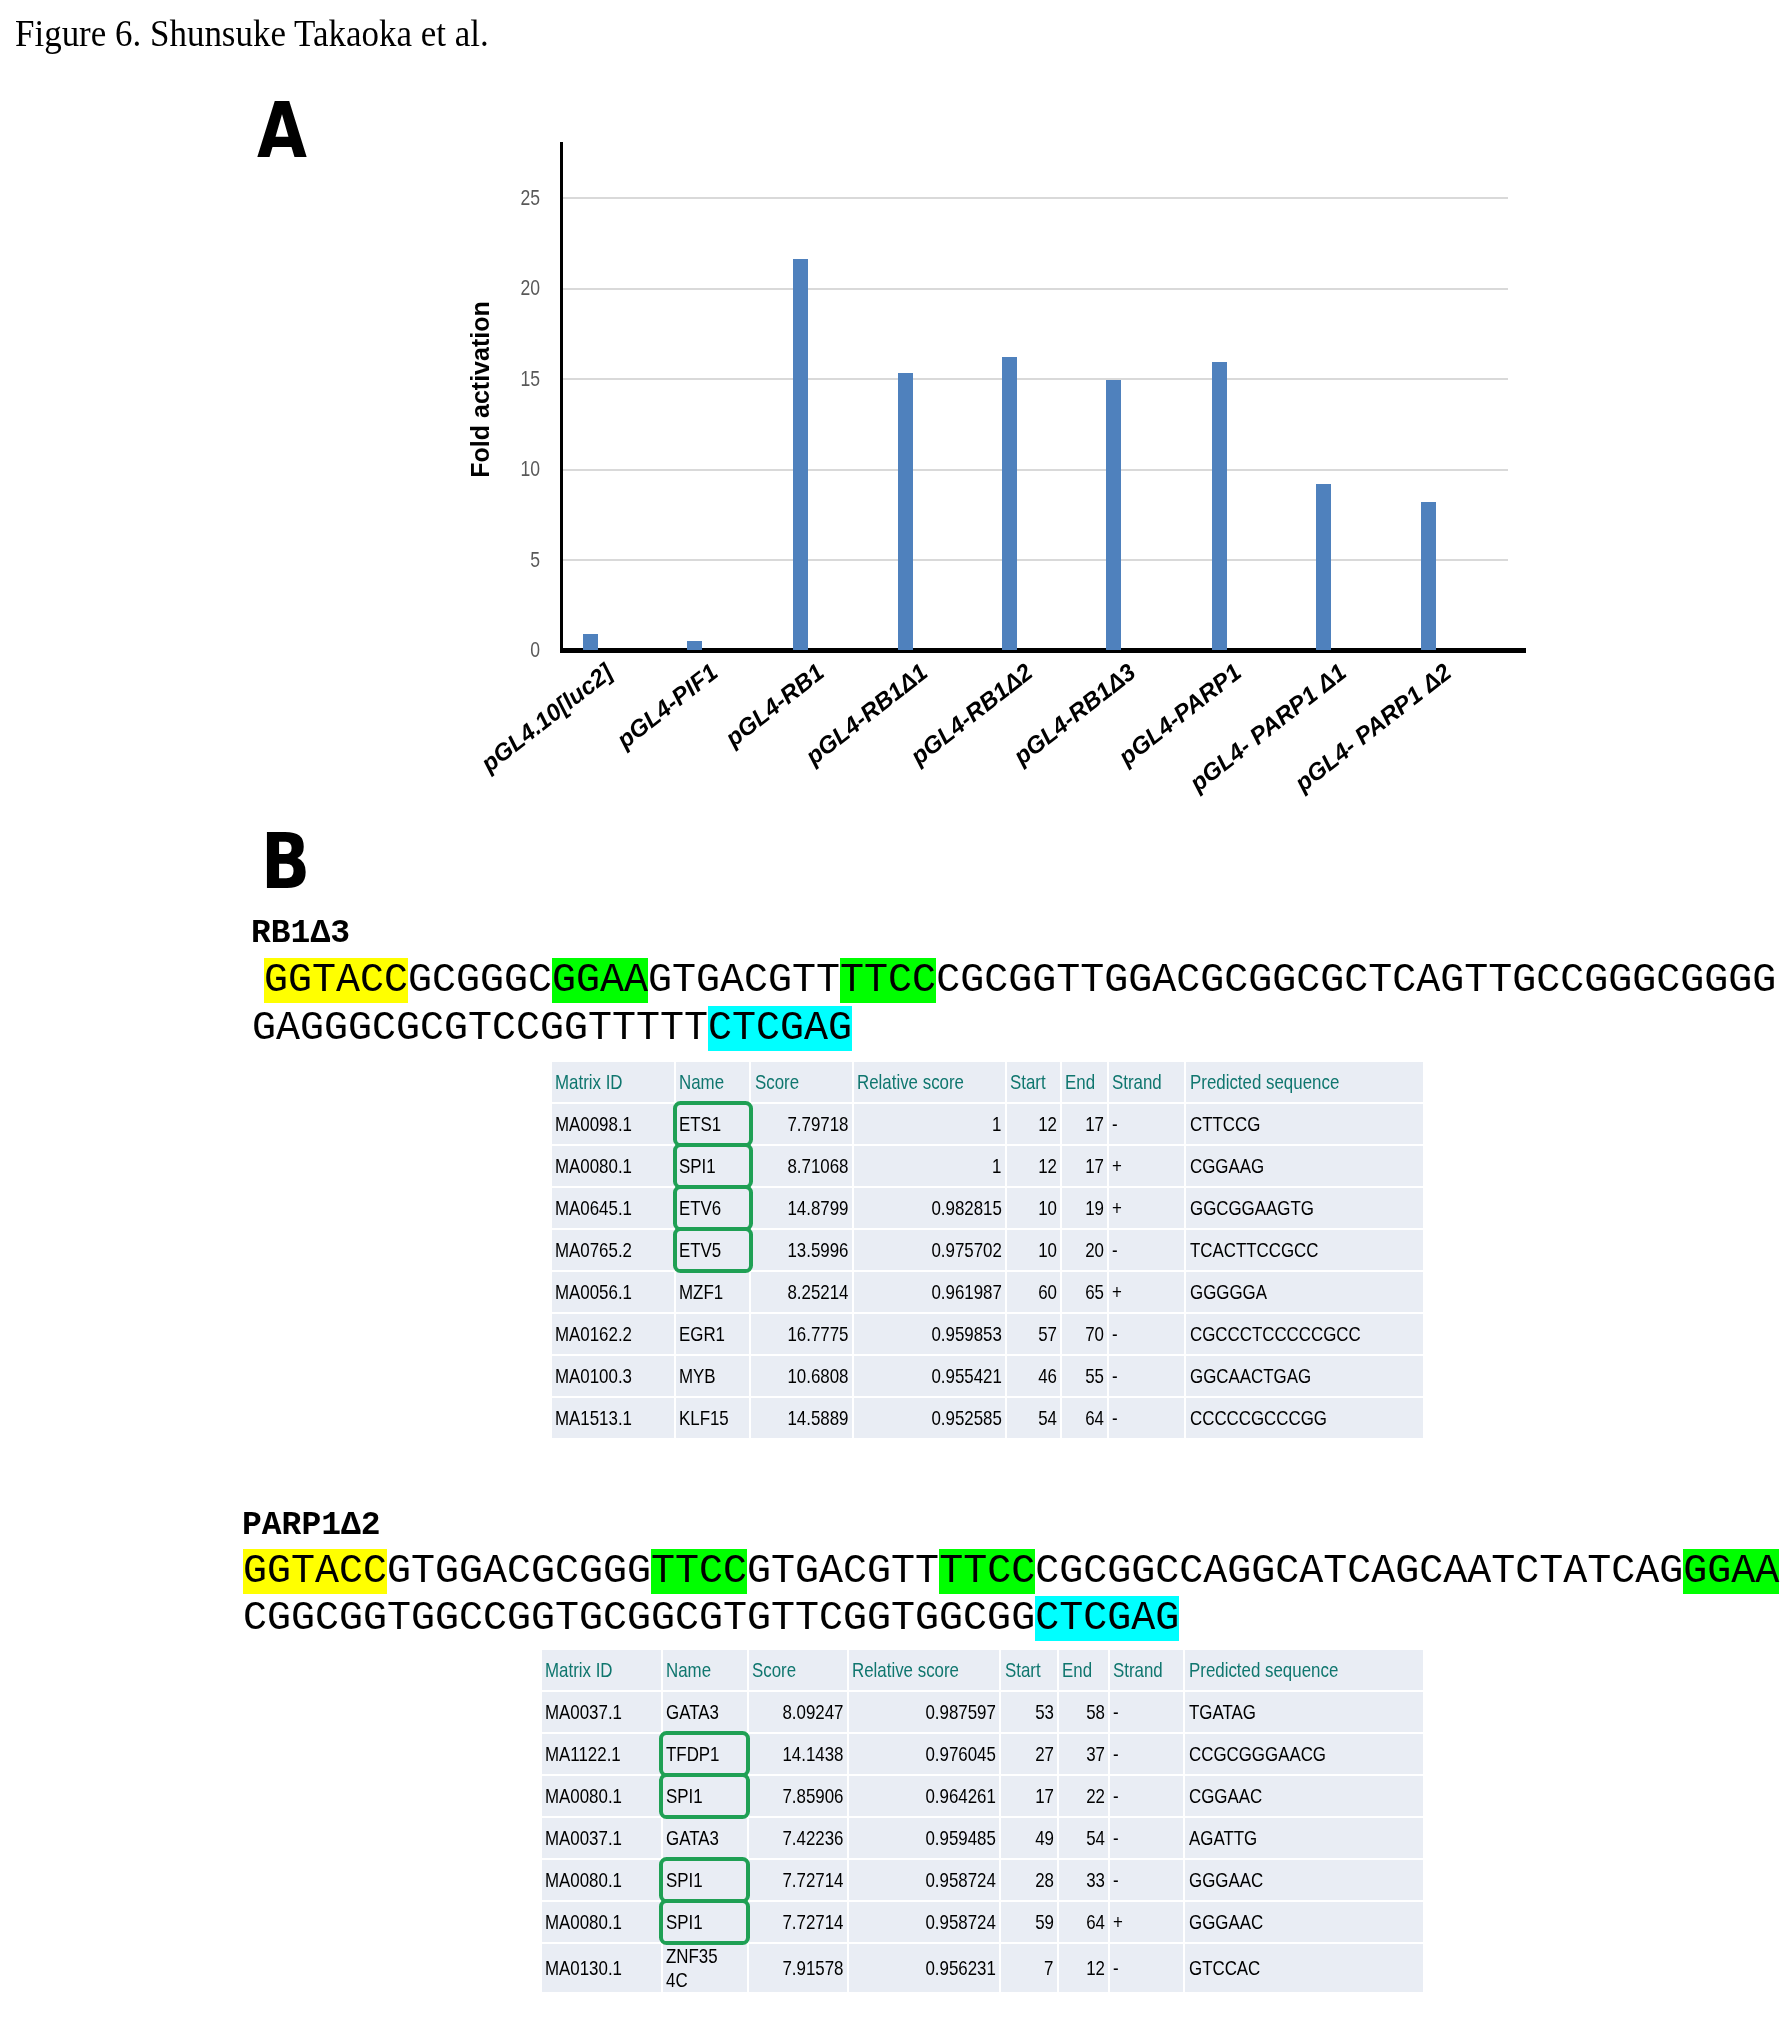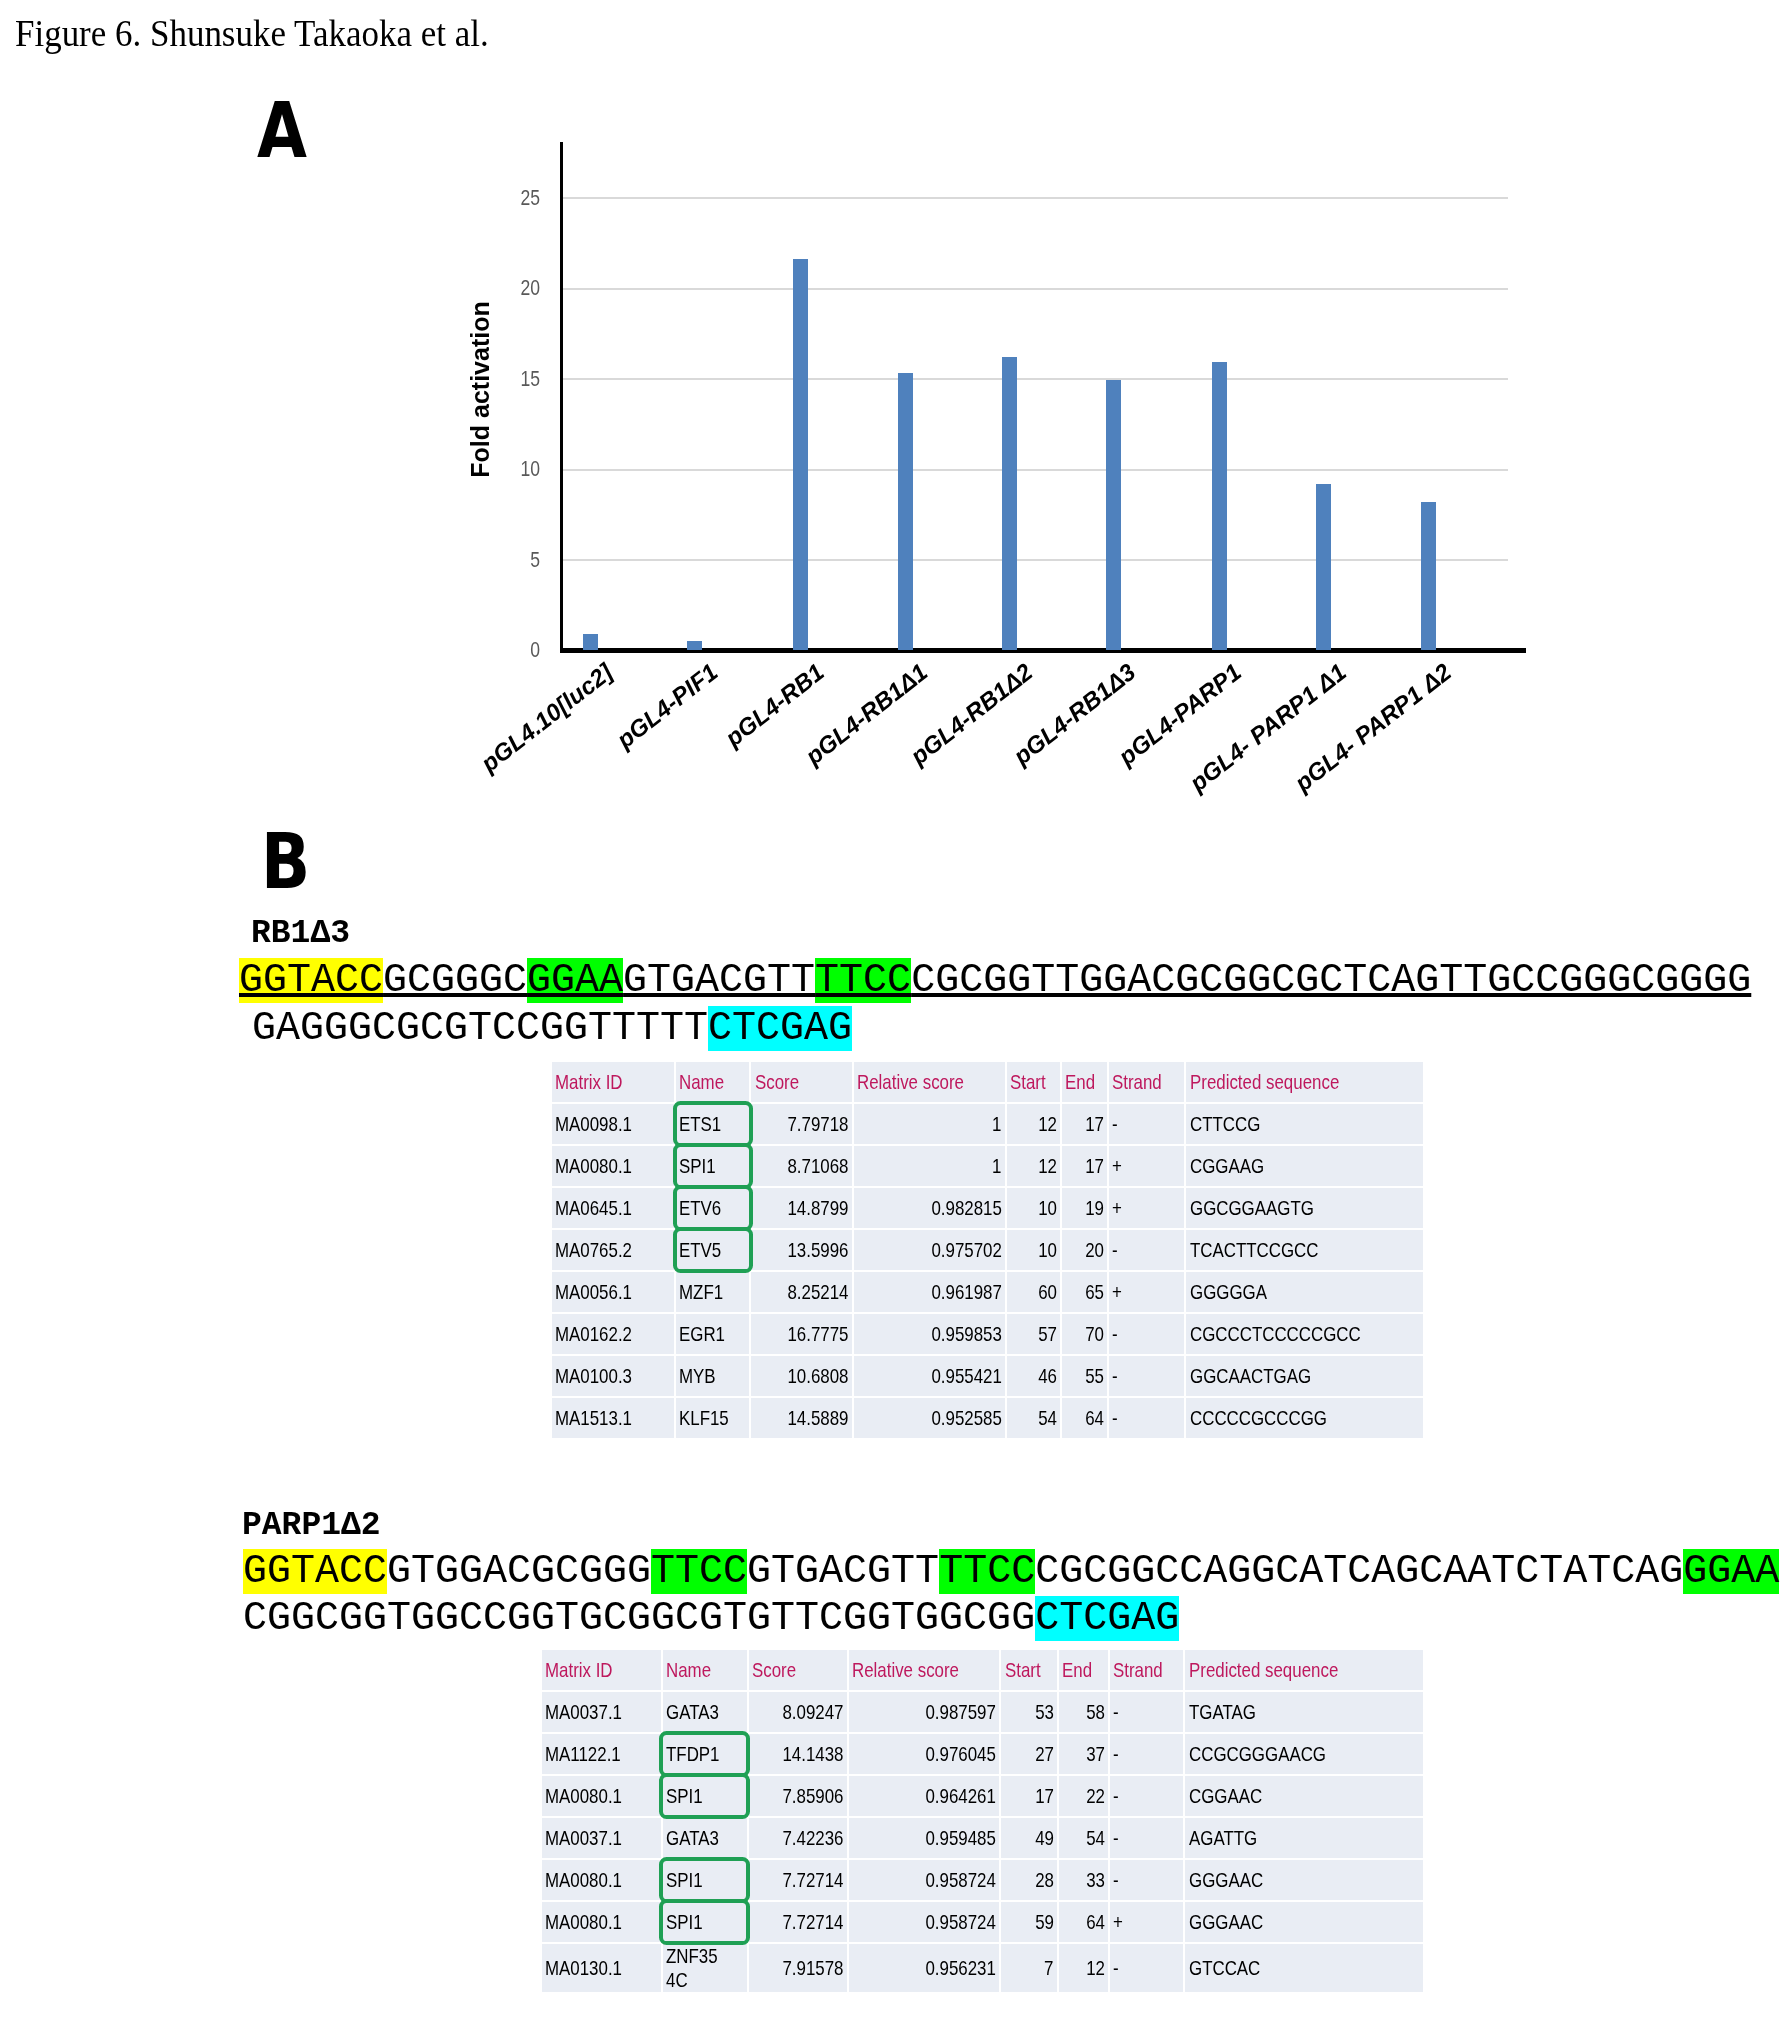--- a/index.html
+++ b/index.html
@@ -16,21 +16,21 @@
   #y-axis-title { position:absolute; font-size:25px; font-weight:bold; white-space:nowrap; transform:rotate(-90deg); transform-origin:center center; }
   
   .seq-title { font-family:"Liberation Mono", monospace; font-weight:bold; font-size:33px; line-height:1; }
   .seq-line { font-family:"Liberation Mono", monospace; font-size:40px; line-height:48px; white-space:nowrap; }
   .hl-yellow { background:#ffff00; }
   .hl-green { background:#00ff00; }
   .hl-cyan { background:#00ffff; }
   
   table.tf { position:absolute; border-collapse:separate; border-spacing:2.2px 2.2px; background:#ffffff; font-size:20.6px; }
   table.tf td, table.tf th { background:#e9edf4; padding:0 3.3px; height:40px; white-space:nowrap; font-weight:normal; text-align:left; }
-  table.tf th { color:#be185d; }
+  table.tf th { color:#0f766e; }
   table.tf td.num { text-align:right; }
   table.tf td.boxed { position:relative; }
   table.tf td.boxed span.box { position:absolute; left:-3.3px; right:-3.3px; top:-3.3px; bottom:-3.3px; border:4.9px solid #1fa054; border-radius:7.6px; }
   .cond { display:inline-block; transform:scaleX(0.82); transform-origin:left center; }
   .cond-r { display:inline-block; transform:scaleX(0.82); transform-origin:right center; }
 </style>
 </head>
 <body>
 
 <div id="fig-title" class="abs">Figure 6. Shunsuke Takaoka et al.</div>
@@ -76,21 +76,21 @@
       <div class="xlabel" style="right: 665px; top: 658px;">pGL4-RB1Δ3</div>
       <div class="xlabel" style="right: 559px; top: 658px;">pGL4-PARP1</div>
       <div class="xlabel" style="right: 455px; top: 658px;">pGL4- PARP1 Δ1</div>
       <div class="xlabel" style="right: 350px; top: 658px;">pGL4- PARP1 Δ2</div>
     </div>
 </div>
 
 <div class="abs panel-letter" style="left:261px; top:824px;">B</div>
 
 <div class="abs seq-title" style="left:251px; top:917px;">RB1Δ3</div>
-<div class="abs seq-line" id="rb1-line1" style="left:239px; top:957px;text-decoration:underline;"><span class="hl-yellow">GGTACC</span><span>GCGGGC</span><span class="hl-green">GGAA</span><span>GTGACGTT</span><span class="hl-green">TTCC</span><span>CGCGGTTGGACGCGGCGCTCAGTTGCCGGGCGGGG</span></div>
+<div class="abs seq-line" id="rb1-line1" style="left:264px; top:957px;"><span class="hl-yellow">GGTACC</span><span>GCGGGC</span><span class="hl-green">GGAA</span><span>GTGACGTT</span><span class="hl-green">TTCC</span><span>CGCGGTTGGACGCGGCGCTCAGTTGCCGGGCGGGG</span></div>
 <div class="abs seq-line" id="rb1-line2" style="left:252px; top:1005px;"><span>GAGGGCGCGTCCGGTTTTT</span><span class="hl-cyan">CTCGAG</span></div>
 
 <table class="tf" id="rb1-table" style="left:550px; top:1060px; width:875px;">
   <thead>
       <tr id="rb1-head">
         <th style="width: 119px;"><span class="cond">Matrix ID</span></th>
         <th style="width: 68px;"><span class="cond">Name</span></th>
         <th style="width: 97px;"><span class="cond">Score</span></th>
         <th style="width: 147px;"><span class="cond">Relative score</span></th>
         <th style="width: 47px;"><span class="cond">Start</span></th>

